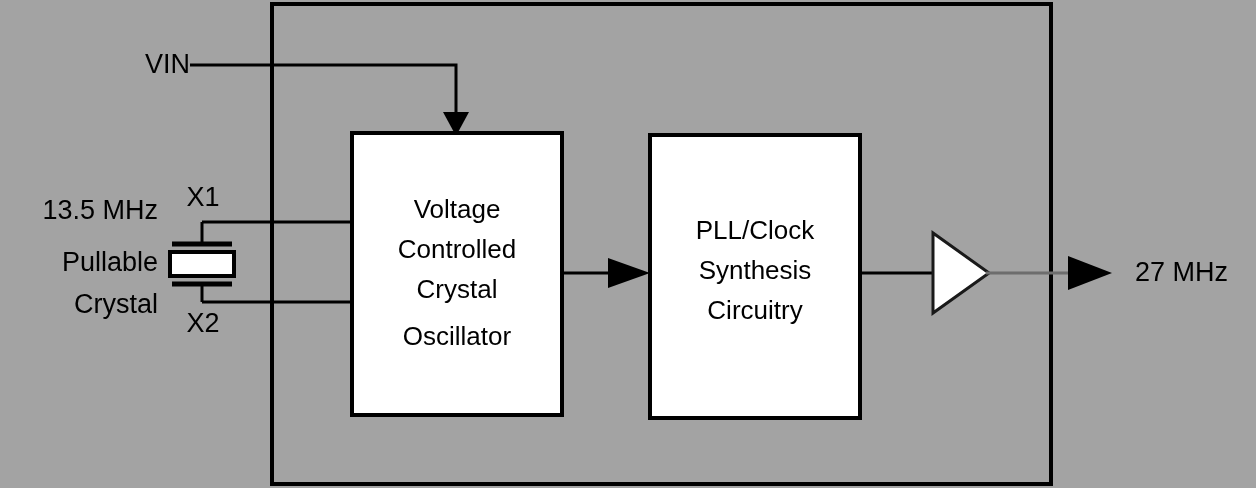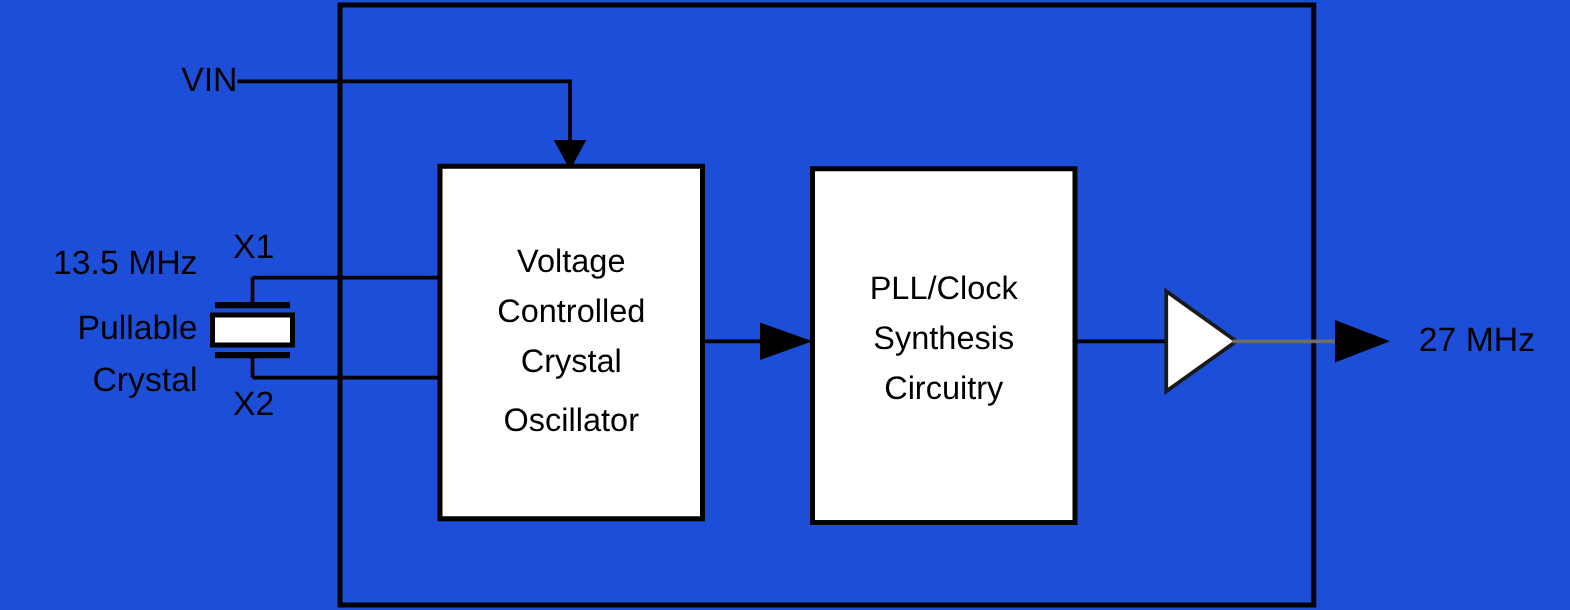--- a/index.html
+++ b/index.html
@@ -10,21 +10,21 @@
   body {
     width: 1256px;
     height: 488px;
     font-family: "Liberation Sans", sans-serif;
     overflow: hidden;
   }
   #diagram-root {
     position: relative;
     width: 1256px;
     height: 488px;
-    background: #1d4ed8;
+    background: #a3a3a3;
   }
   svg.diagram {
     display: block;
     width: 1256px;
     height: 488px;
   }
   .wire {
     stroke: #000000;
     stroke-width: 3;
     fill: none;

